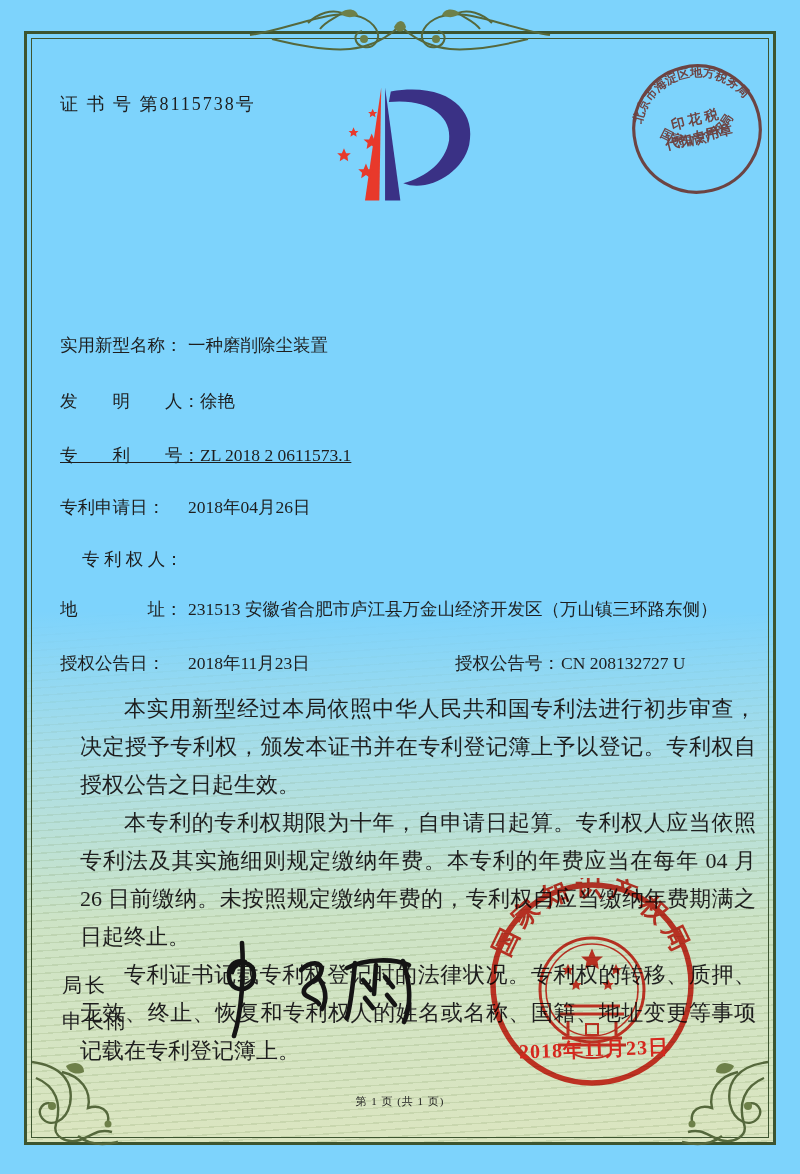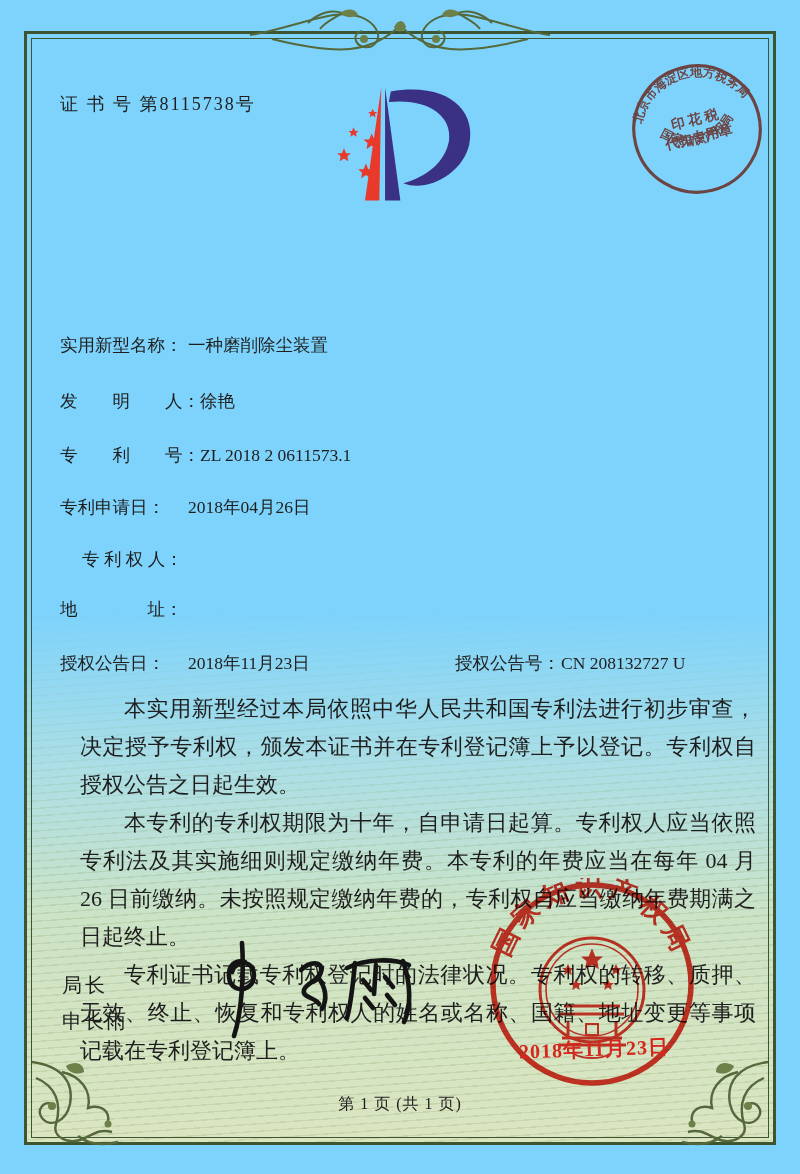--- a/index.html
+++ b/index.html
@@ -20,31 +20,31 @@
   .corner.bl{left:22px;bottom:18px;}
   .corner.br{right:22px;bottom:18px;transform:scaleX(-1);}
   .cert-no{position:absolute;left:60px;top:92px;font-size:18px;letter-spacing:2px;}
   .logo{position:absolute;left:322px;top:80px;width:172px;height:128px;}
   .tax-stamp{position:absolute;left:618px;top:44px;width:158px;height:170px;mix-blend-mode:multiply;opacity:.88;}
   .title{position:absolute;left:0;right:0;top:216px;text-align:center;font-size:43px;font-weight:bold;letter-spacing:9px;}
   .fields{position:absolute;left:60px;right:56px;top:0;}
   .frow{position:absolute;display:flex;font-size:17.5px;line-height:1.5;width:684px;}
   .flabel{white-space:pre;flex:0 0 128px;}
   .fvalue{flex:1;}
-  .r1{top:332px;} .r2{top:388px;} .r3{top:442px;} .r4{top:494px;} .r5{top:546px;margin-left:22px;} .r6{top:596px;} .r7{top:650px;}
+  .r1{top:332px;} .r2{top:388px;} .r3{top:442px;text-decoration:underline;} .r4{top:494px;} .r5{top:546px;margin-left:22px;} .r6{top:596px;} .r7{top:650px;}
   .grant-no{position:absolute;left:395px;top:0;display:flex;}
   .grant-no .flabel{flex:0 0 106px;}
   .body-text{position:absolute;left:60px;right:44px;top:690px;font-size:22px;line-height:1.73;text-align:justify;margin-left:20px;}
   .body-text p{margin:0;text-indent:2em;}
   .sig-post{position:absolute;left:62px;top:972px;font-size:20px;letter-spacing:3px;font-family:"Liberation Sans",sans-serif;}
   .sig-name{position:absolute;left:62px;top:1008px;font-size:20px;letter-spacing:2px;font-family:"Liberation Sans",sans-serif;}
   .signature{position:absolute;left:205px;top:932px;width:235px;height:118px;}
   .seal{position:absolute;left:486px;top:878px;width:212px;height:212px;mix-blend-mode:multiply;opacity:.93;}
   .seal-date{position:absolute;left:498px;top:1036px;width:192px;text-align:center;color:#d5281e;font-size:20px;font-weight:bold;transform:rotate(-2deg);letter-spacing:1px;}
-  .footer{position:absolute;left:0;right:0;top:1094px;text-align:center;font-size:16px;letter-spacing:1px;}
+  .footer{position:absolute;left:0;right:0;top:1094px;text-align:center;font-size:11px;letter-spacing:1px;}
   svg text{font-family:"Liberation Serif",serif;}
 </style>
 </head>
 <body>
 
 <div class="certificate">
   <div class="tint"></div>
   <div class="waves"></div>
   <div class="frame-outer"></div>
   <div class="frame-inner"></div>
@@ -146,20 +146,21 @@
     </div>
     <div class="frow r4">
       <span class="flabel">专利申请日：</span>
       <span class="fvalue">2018年04月26日</span>
     </div>
     <div class="frow r5">
       <span class="flabel">专 利 权 人：</span>
     </div>
     <div class="frow r6">
       <span class="flabel">地　　　　址：</span>
+      <span class="fvalue">231513 安徽省合肥市庐江县万金山经济开发区（万山镇三环路东侧）</span>
     </div>
     <div class="frow r7">
       <span class="flabel">授权公告日：</span>
       <span class="fvalue">2018年11月23日</span>
       <span class="grant-no">
         <span class="flabel">授权公告号：</span>
         <span class="fvalue">CN 208132727 U</span>
       </span>
     </div>
   </div>

